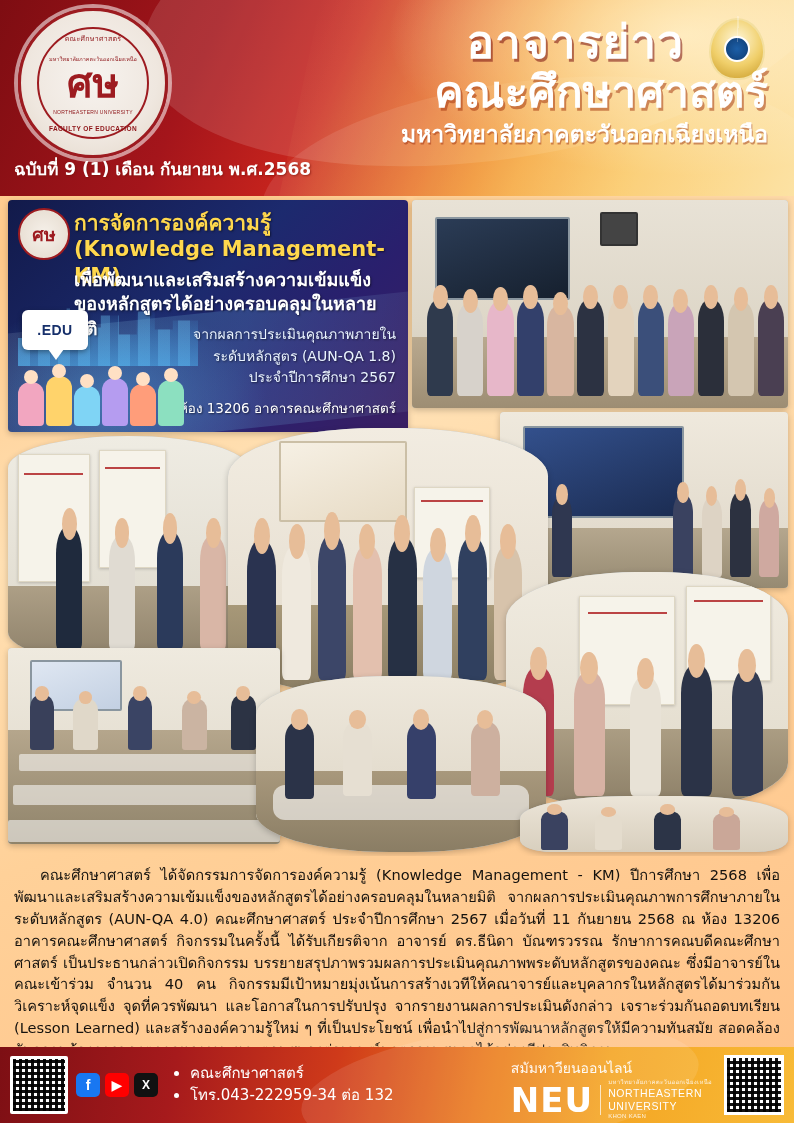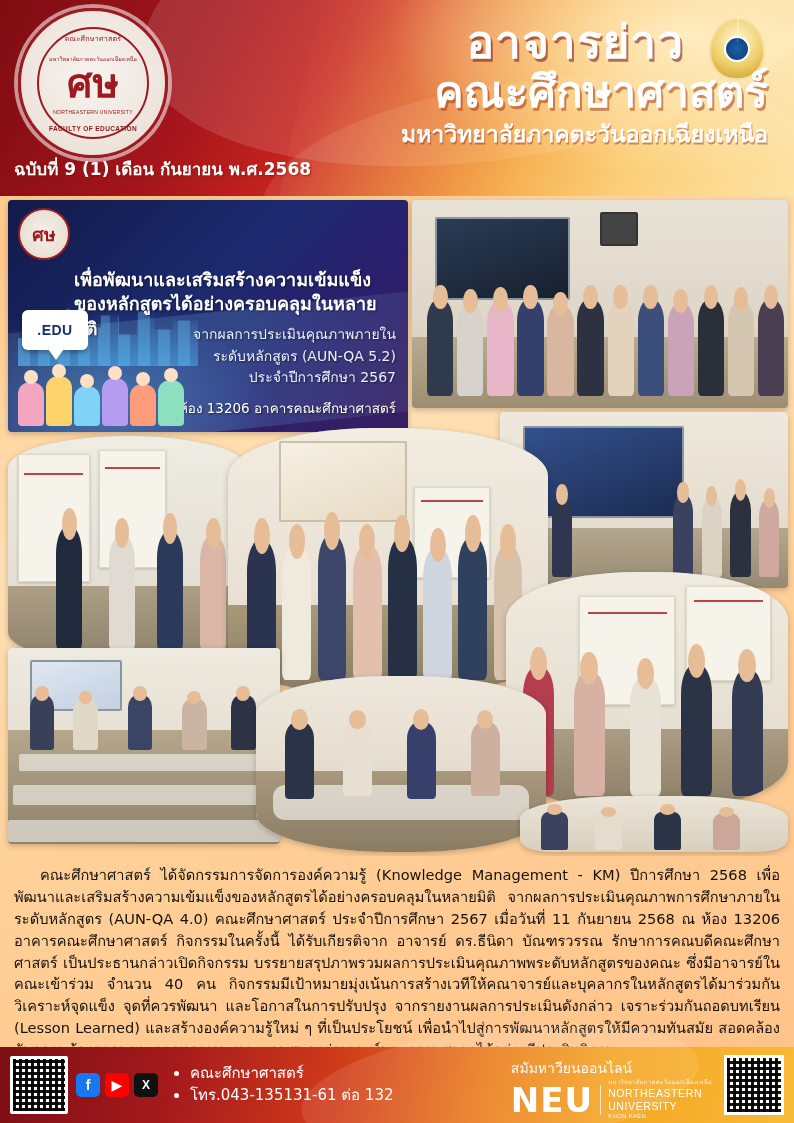--- a/index.html
+++ b/index.html
@@ -361,27 +361,31 @@
     <div class="issue-line">ฉบับที่ 9 (1) เดือน กันยายน พ.ศ.2568</div>
   </div>
 
   <div class="collage">
 
     <div class="ph poster">
       <div class="glow"></div>
       <div class="road"></div>
       <div class="city"></div>
       <div class="poster-seal">ศษ</div>
+      <div class="poster-title">
+        <div>การจัดการองค์ความรู้</div>
+        <div>(Knowledge Management-KM)</div>
+      </div>
       <div class="poster-sub">
         <div>เพื่อพัฒนาและเสริมสร้างความเข้มแข็ง</div>
         <div>ของหลักสูตรได้อย่างครอบคลุมในหลายมิติ</div>
       </div>
       <div class="poster-meta">
         <div>จากผลการประเมินคุณภาพภายใน</div>
-        <div>ระดับหลักสูตร (AUN-QA 5.2)</div>
+        <div>ระดับหลักสูตร (AUN-QA 1.8)</div>
         <div>ประจำปีการศึกษา 2567</div>
       </div>
       <div class="poster-venue">
         <div>ณ ห้อง 13206 อาคารคณะศึกษาศาสตร์</div>
       </div>
       <div class="edu-badge">.EDU</div>
       <div class="people-row">
         <div class="p-fig p1">
             <span class="p-head"></span>
           </div>
@@ -535,21 +539,21 @@
     </div>
 
     <div class="social">
       <div class="s-ico s-fb">f</div>
       <div class="s-ico s-yt">▶</div>
       <div class="s-ico s-tw">X</div>
     </div>
 
     <ul class="contact">
       <li>คณะศึกษาศาสตร์</li>
-      <li>โทร.043-135131-61 ต่อ 132</li>
+      <li>โทร.043-222959-34 ต่อ 132</li>
     </ul>
 
     <div class="footer-right">
       <div style="display:flex; flex-direction:column; align-items:flex-end;">
         <div class="apply-text">สมัมหาวียนออนไลน์</div>
         <div class="neu-logo">
           <div class="neu-mark">NEU</div>
           <div class="neu-divider"></div>
           <div class="neu-name">
             <div class="neu-sub">มหาวิทยาลัยภาคตะวันออกเฉียงเหนือ</div>

